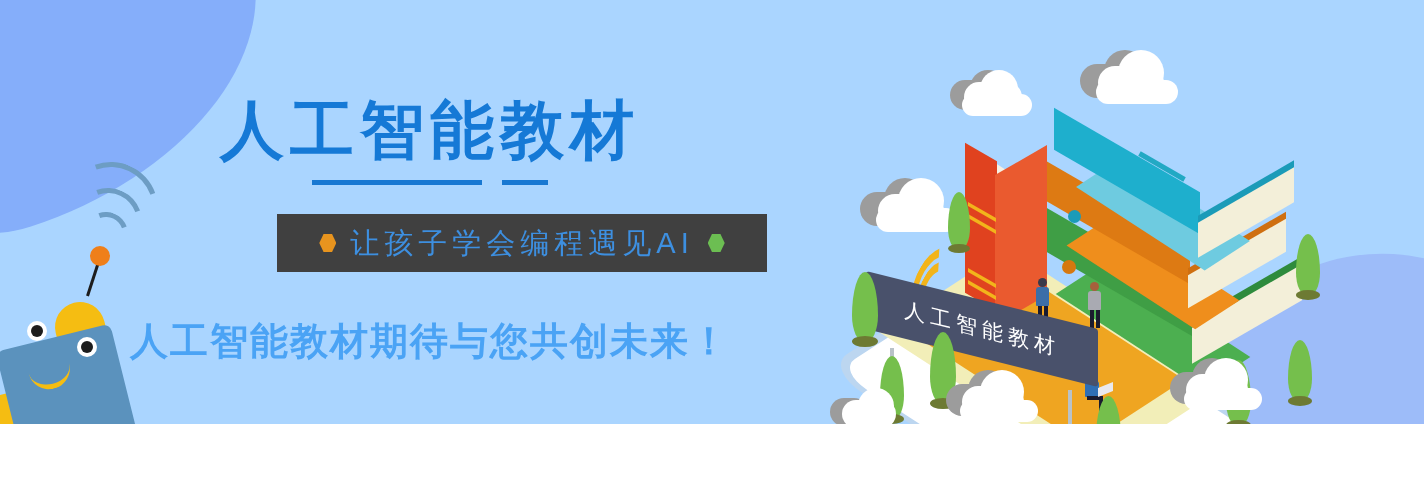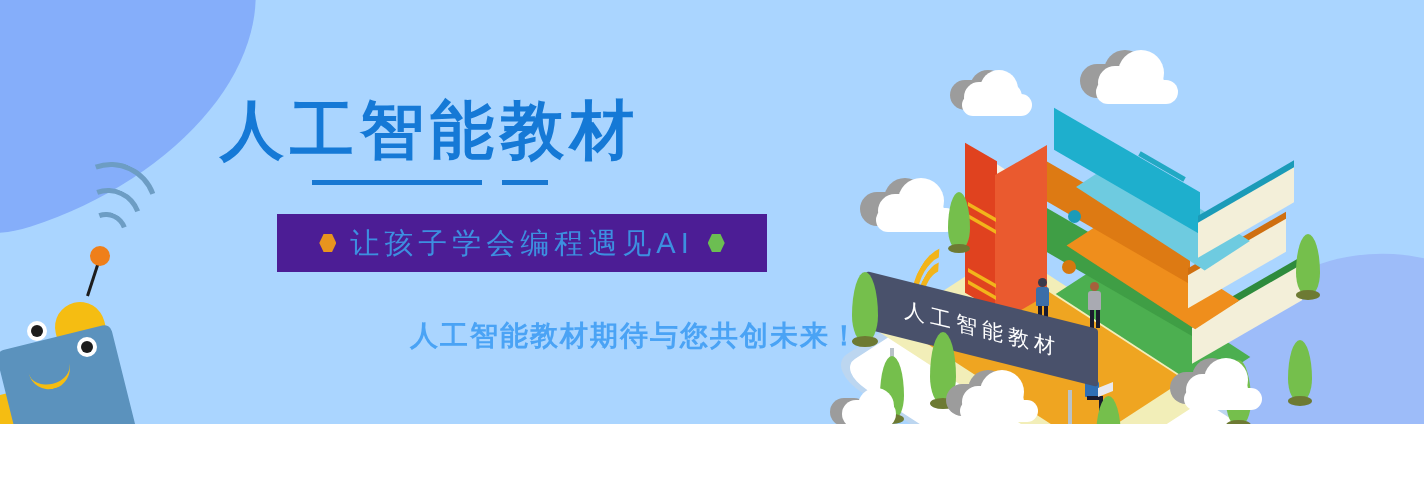--- a/index.html
+++ b/index.html
@@ -67,21 +67,21 @@
     background: #1878d2;
   }
   .rule-short {
     width: 46px; height: 5px;
     background: #1878d2;
   }
   .sub-band {
     position: absolute;
     left: 277px; top: 214px;
     width: 490px; height: 58px;
-    background: #4c1d95;
+    background: #404040;
     display: flex;
     align-items: center;
     justify-content: center;
     gap: 14px;
   }
   .hex {
     width: 17px; height: 19px;
     flex: 0 0 auto;
     clip-path: polygon(25% 2%, 75% 2%, 100% 50%, 75% 98%, 25% 98%, 0% 50%);
   }
@@ -90,22 +90,22 @@
   .sub-text {
     font-size: 29px;
     letter-spacing: 5px;
     color: #3d8fe0;
     white-space: nowrap;
     line-height: 1;
   }
   .tagline {
     position: absolute;
     left: 0; right: 0; top: 322px;
-    text-align: right;
-    font-size: 28px;
+    text-align: center;
+    font-size: 38px;
     font-weight: bold;
     letter-spacing: 2px;
     color: #4aa3f5;
     white-space: nowrap;
     line-height: 1;
   }
 
   
   .robot { position: absolute; left: 0; bottom: 0; width: 200px; height: 250px; }
   .robot-head {

